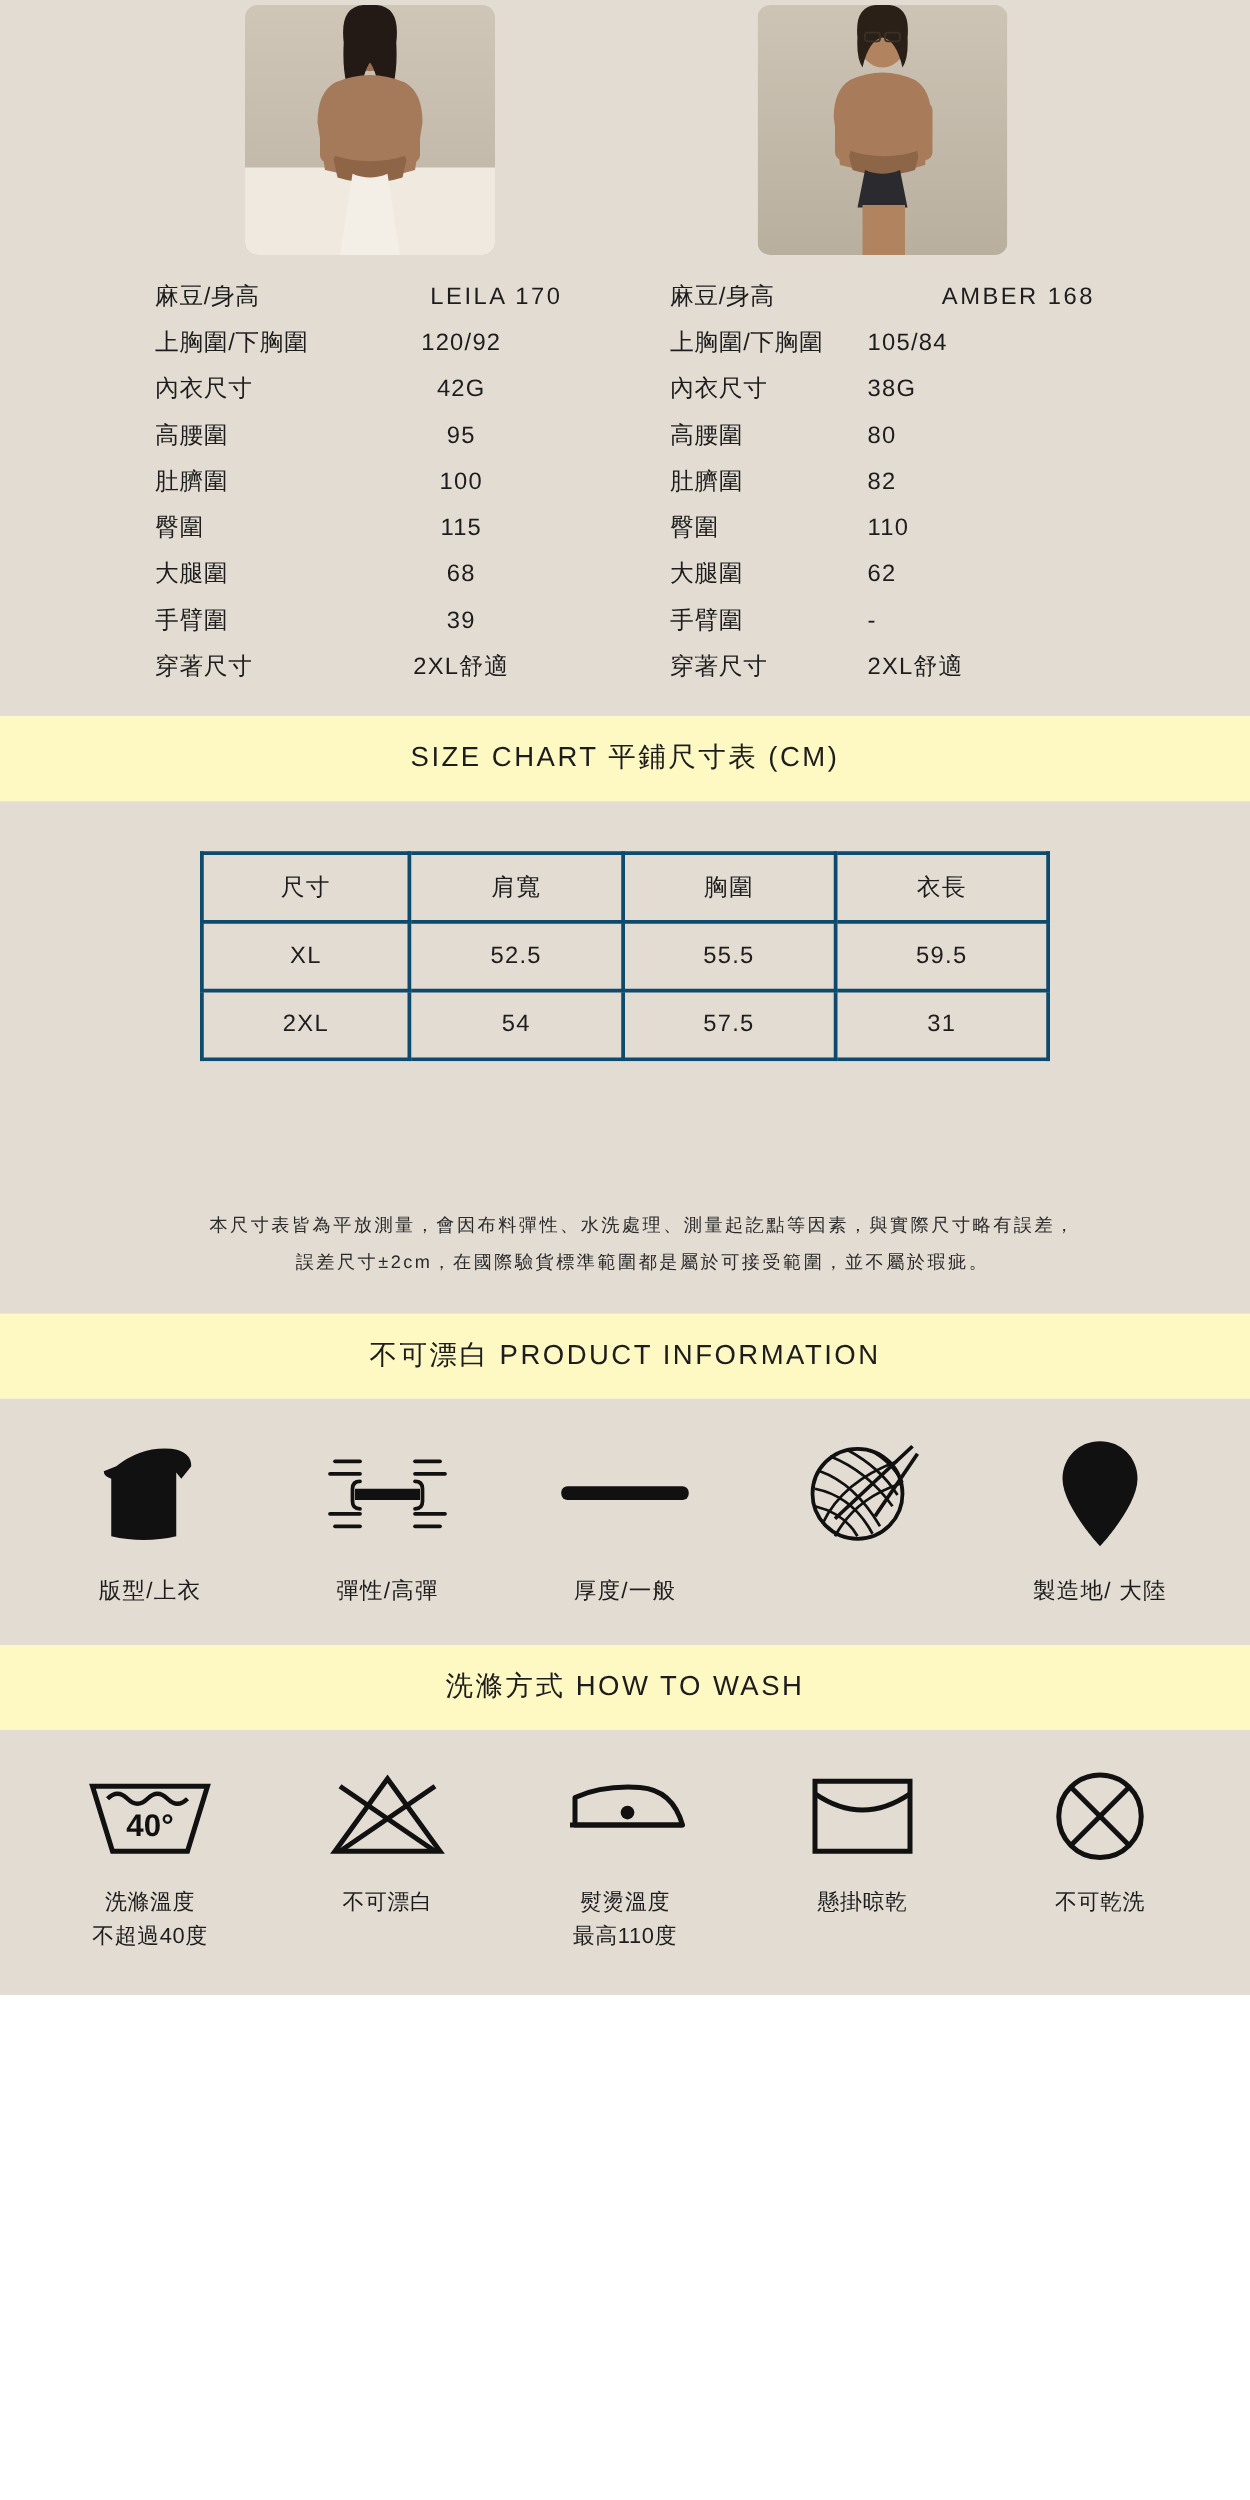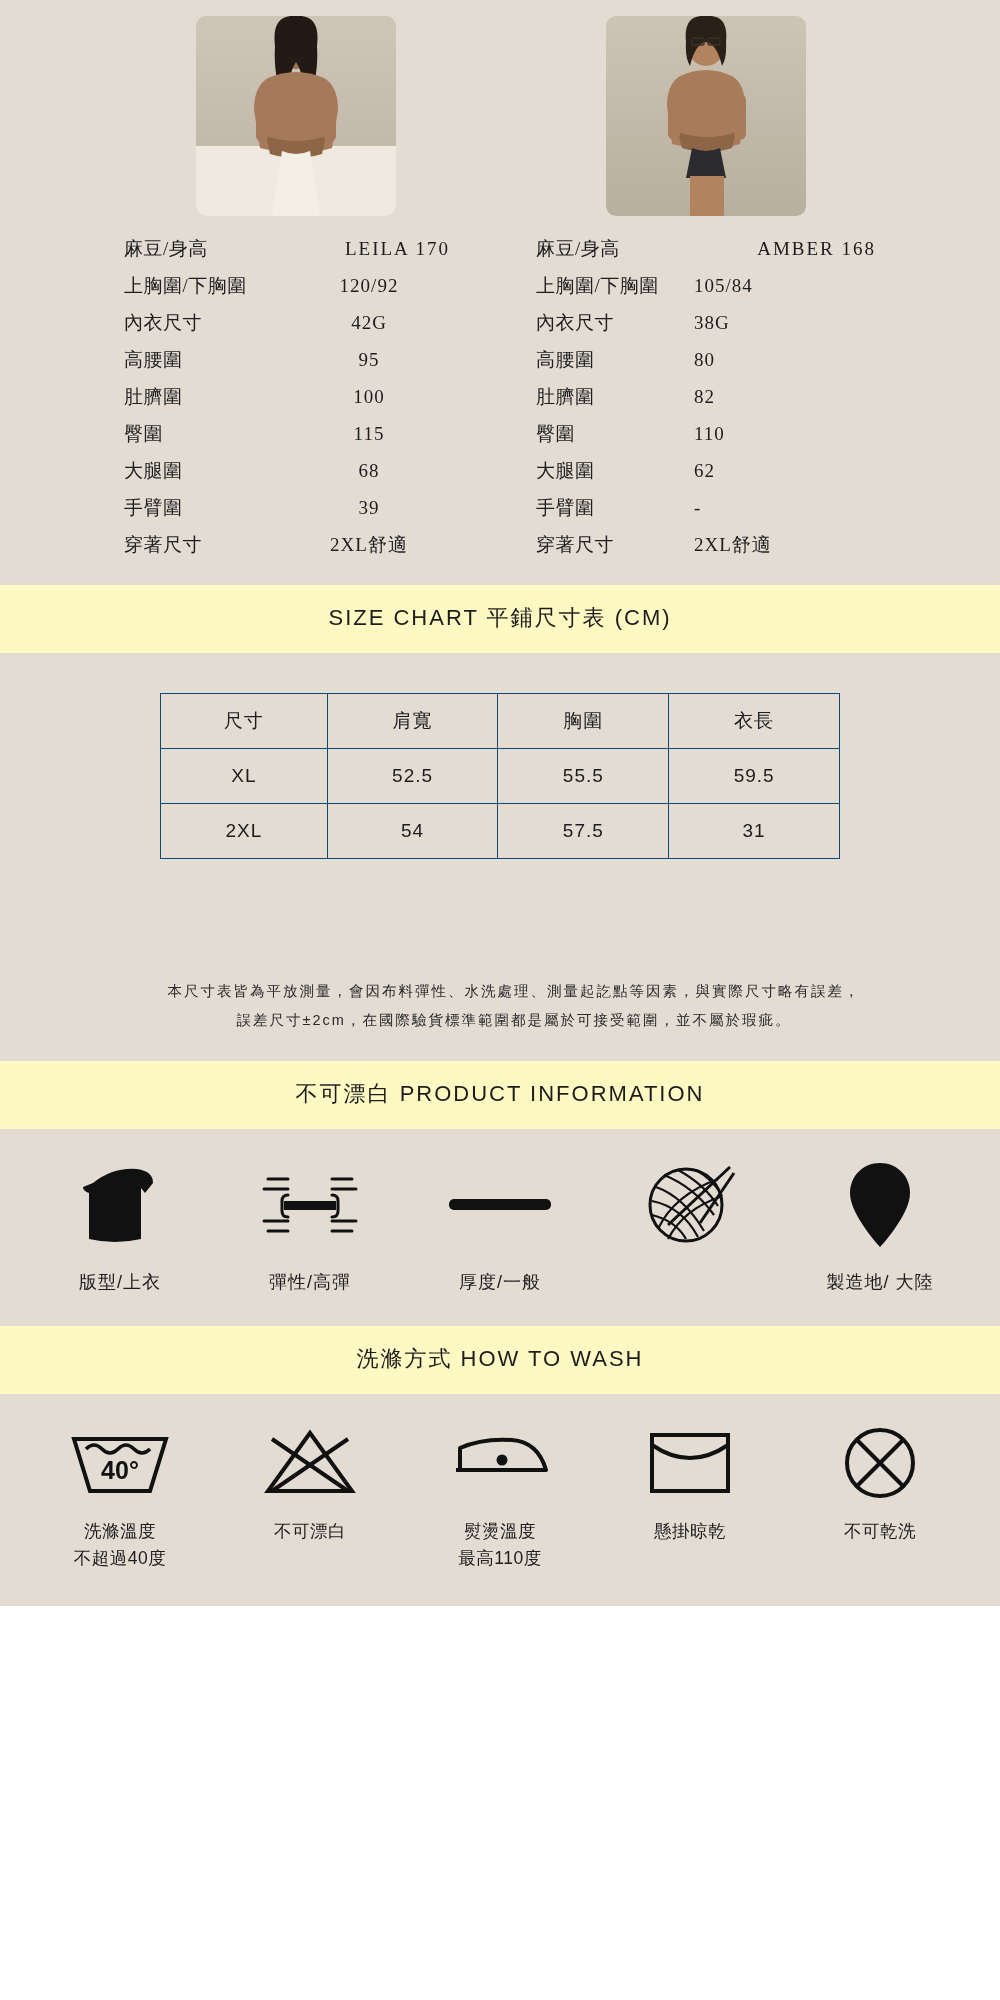--- a/index.html
+++ b/index.html
@@ -7,25 +7,24 @@
     width: 1000px;
     background: #ffffff;
     font-family: "Liberation Sans", sans-serif;
     color: #222;
   }
   .page { width: 1000px; position: relative; }
 
   
   .models {
     background: #e3dcd3;
-    padding: 16px 0 22px 0;
+    padding: 4px 0 22px 0;
     display: flex;
     justify-content: center;
     gap: 72px;
-    font-family: Liberation Serif, serif;
   }
   .model-col { width: 340px; }
   .model-photo {
     width: 200px;
     height: 200px;
     margin: 0 auto 14px 72px;
     border-radius: 10px;
     overflow: hidden;
     position: relative;
   }
@@ -57,21 +56,21 @@
     background: #e3dcd3;
     padding: 40px 0 0 0;
   }
   table.sizechart {
     width: 680px;
     margin: 0 auto;
     border-collapse: collapse;
     background: transparent;
   }
   table.sizechart th, table.sizechart td {
-    border: 1px solid #0c4a6e;
+    border: 3px solid #0c4a6e;
     text-align: center;
     font-size: 19px;
     height: 55px;
     letter-spacing: 1px;
     color: #1d1d1d;
     font-weight: normal;
   }
   .note {
     background: #e3dcd3;
     padding: 118px 32px 26px 60px;

